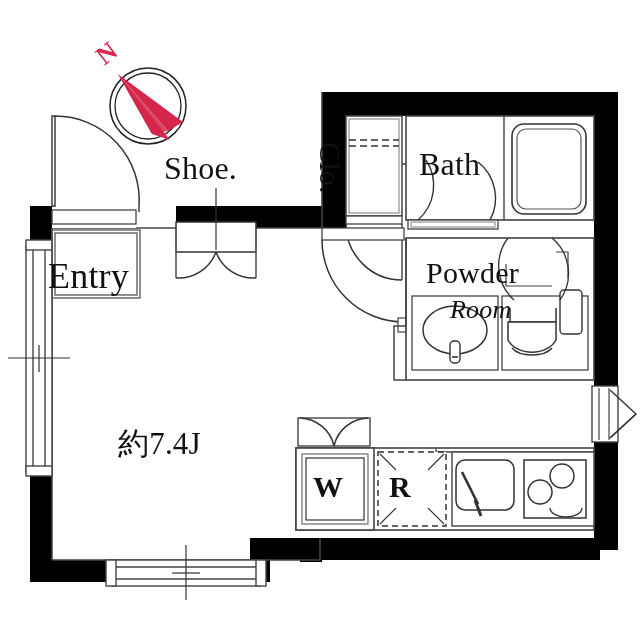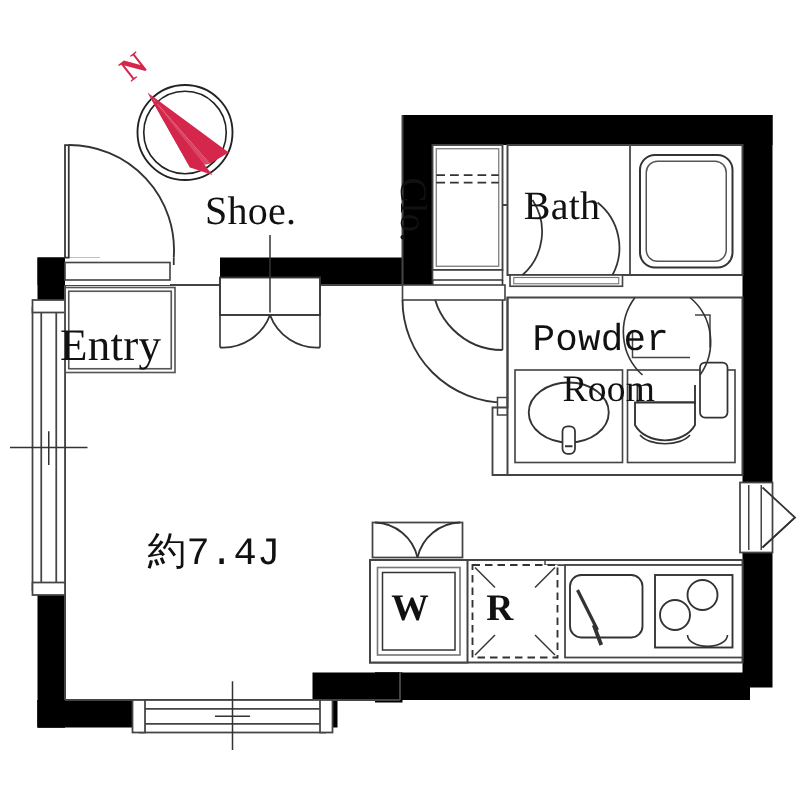--- a/index.html
+++ b/index.html
@@ -20,24 +20,24 @@
     line-height:1.02;
     letter-spacing:0.2px;
   }
   #lbl-shoe{left:164px;top:152px;font-size:32px;}
   #lbl-entry{left:48px;top:245px;font-size:36px;margin-top:13px;}
   #lbl-bath{left:419px;top:148px;font-size:32px;}
   #lbl-clo{
     left:345px;top:142px;font-size:30px;
     transform:rotate(90deg);transform-origin:left top;
   }
-  #lbl-powder{left:426px;top:258px;font-size:30px;font-family:Liberation Mono, monospace;}
-  #lbl-powder2{left:450px;top:297px;font-size:30px;}
+  #lbl-powder{left:426px;top:258px;font-size:30px;}
+  #lbl-powder2{left:450px;top:297px;font-size:26px;font-style:italic;}
   #lbl-studio{left:118px;top:385px;font-size:32px;}
-  #lbl-studio-area{left:118px;top:428px;font-size:31px;font-family:Liberation Mono, monospace;}
+  #lbl-studio-area{left:118px;top:428px;font-size:31px;font-family:Liberation Serif, serif;}
   #lbl-w{left:313px;top:472px;font-size:30px;font-weight:700;}
   #lbl-r{left:389px;top:472px;font-size:30px;font-weight:700;}
 </style>
 </head>
 <body>
 
 <div id="plan">
 
   <svg width="640" height="640" viewBox="0 0 640 640">
 

